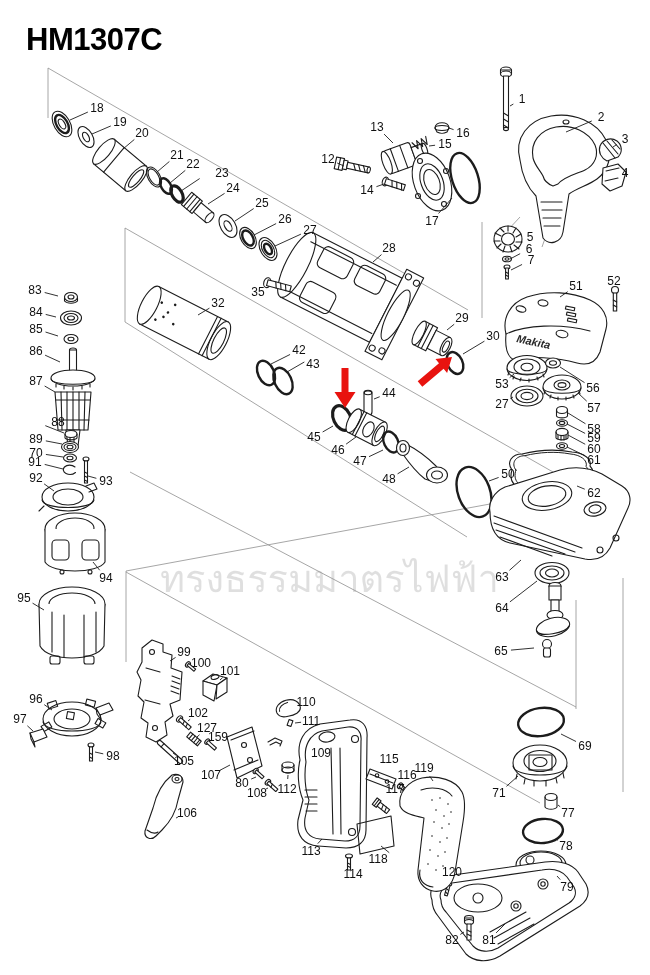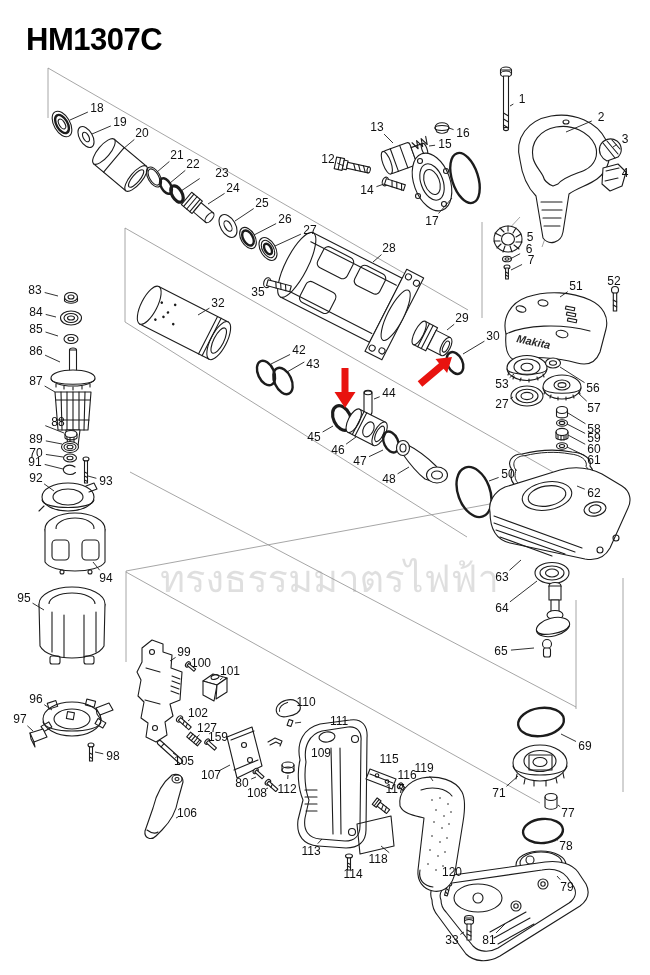--- a/index.html
+++ b/index.html
@@ -840,21 +840,21 @@
       <div class="plbl" style="left: 502px; top: 577px;">63</div>
       <div class="plbl" style="left: 502px; top: 608px;">64</div>
       <div class="plbl" style="left: 501px; top: 651px;">65</div>
       <div class="plbl" style="left: 585px; top: 746px;">69</div>
       <div class="plbl" style="left: 499px; top: 793px;">71</div>
       <div class="plbl" style="left: 568px; top: 813px;">77</div>
       <div class="plbl" style="left: 566px; top: 846px;">78</div>
       <div class="plbl" style="left: 567px; top: 887px;">79</div>
       <div class="plbl" style="left: 242px; top: 783px;">80</div>
       <div class="plbl" style="left: 489px; top: 940px;">81</div>
-      <div class="plbl" style="left: 452px; top: 940px;">33</div>
+      <div class="plbl" style="left: 452px; top: 940px;">82</div>
       <div class="plbl" style="left: 35px; top: 290px;">83</div>
       <div class="plbl" style="left: 36px; top: 312px;">84</div>
       <div class="plbl" style="left: 36px; top: 329px;">85</div>
       <div class="plbl" style="left: 36px; top: 351px;">86</div>
       <div class="plbl" style="left: 36px; top: 381px;">87</div>
       <div class="plbl" style="left: 36px; top: 422px; margin-left: 22px;">88</div>
       <div class="plbl" style="left: 36px; top: 439px;">89</div>
       <div class="plbl" style="left: 36px; top: 453px;">70</div>
       <div class="plbl" style="left: 35px; top: 462px;">91</div>
       <div class="plbl" style="left: 36px; top: 478px;">92</div>
@@ -869,21 +869,21 @@
       <div class="plbl" style="left: 230px; top: 671px;">101</div>
       <div class="plbl" style="left: 198px; top: 713px;">102</div>
       <div class="plbl" style="left: 207px; top: 728px;">127</div>
       <div class="plbl" style="left: 218px; top: 737px;">159</div>
       <div class="plbl" style="left: 184px; top: 761px;">105</div>
       <div class="plbl" style="left: 187px; top: 813px;">106</div>
       <div class="plbl" style="left: 211px; top: 775px;">107</div>
       <div class="plbl" style="left: 257px; top: 793px;">108</div>
       <div class="plbl" style="left: 277px; top: 753px; margin-left: 44px;">109</div>
       <div class="plbl" style="left: 306px; top: 702px;">110</div>
-      <div class="plbl" style="left: 311px; top: 721px; margin-left: 28px;">111</div>
+      <div class="plbl" style="left: 311px; top: 721px;">111</div>
       <div class="plbl" style="left: 287px; top: 789px;">112</div>
       <div class="plbl" style="left: 311px; top: 851px;">113</div>
       <div class="plbl" style="left: 353px; top: 874px;">114</div>
       <div class="plbl" style="left: 389px; top: 759px;">115</div>
       <div class="plbl" style="left: 407px; top: 775px;">116</div>
       <div class="plbl" style="left: 383px; top: 789px; margin-left: 12px;">117</div>
       <div class="plbl" style="left: 378px; top: 859px;">118</div>
       <div class="plbl" style="left: 424px; top: 768px;">119</div>
       <div class="plbl" style="left: 452px; top: 872px;">120</div>
     </div>

